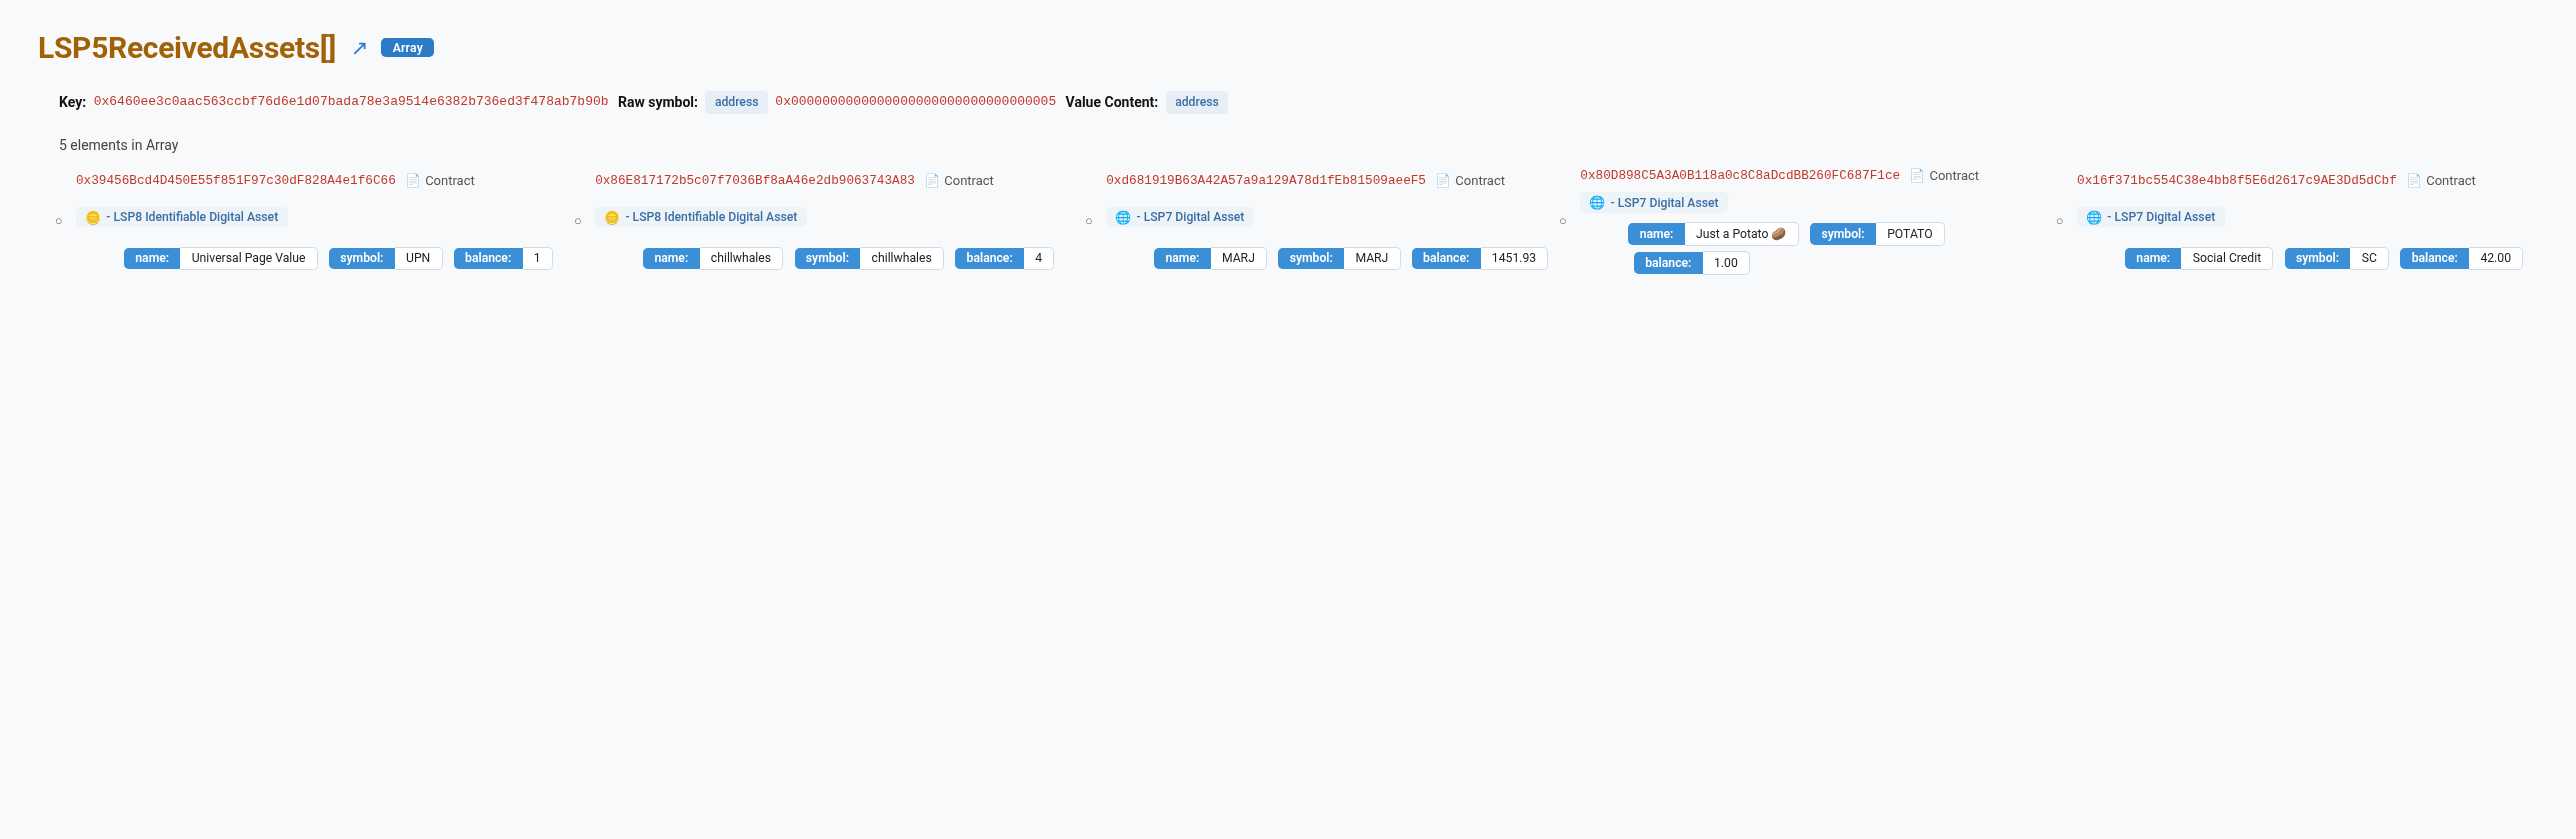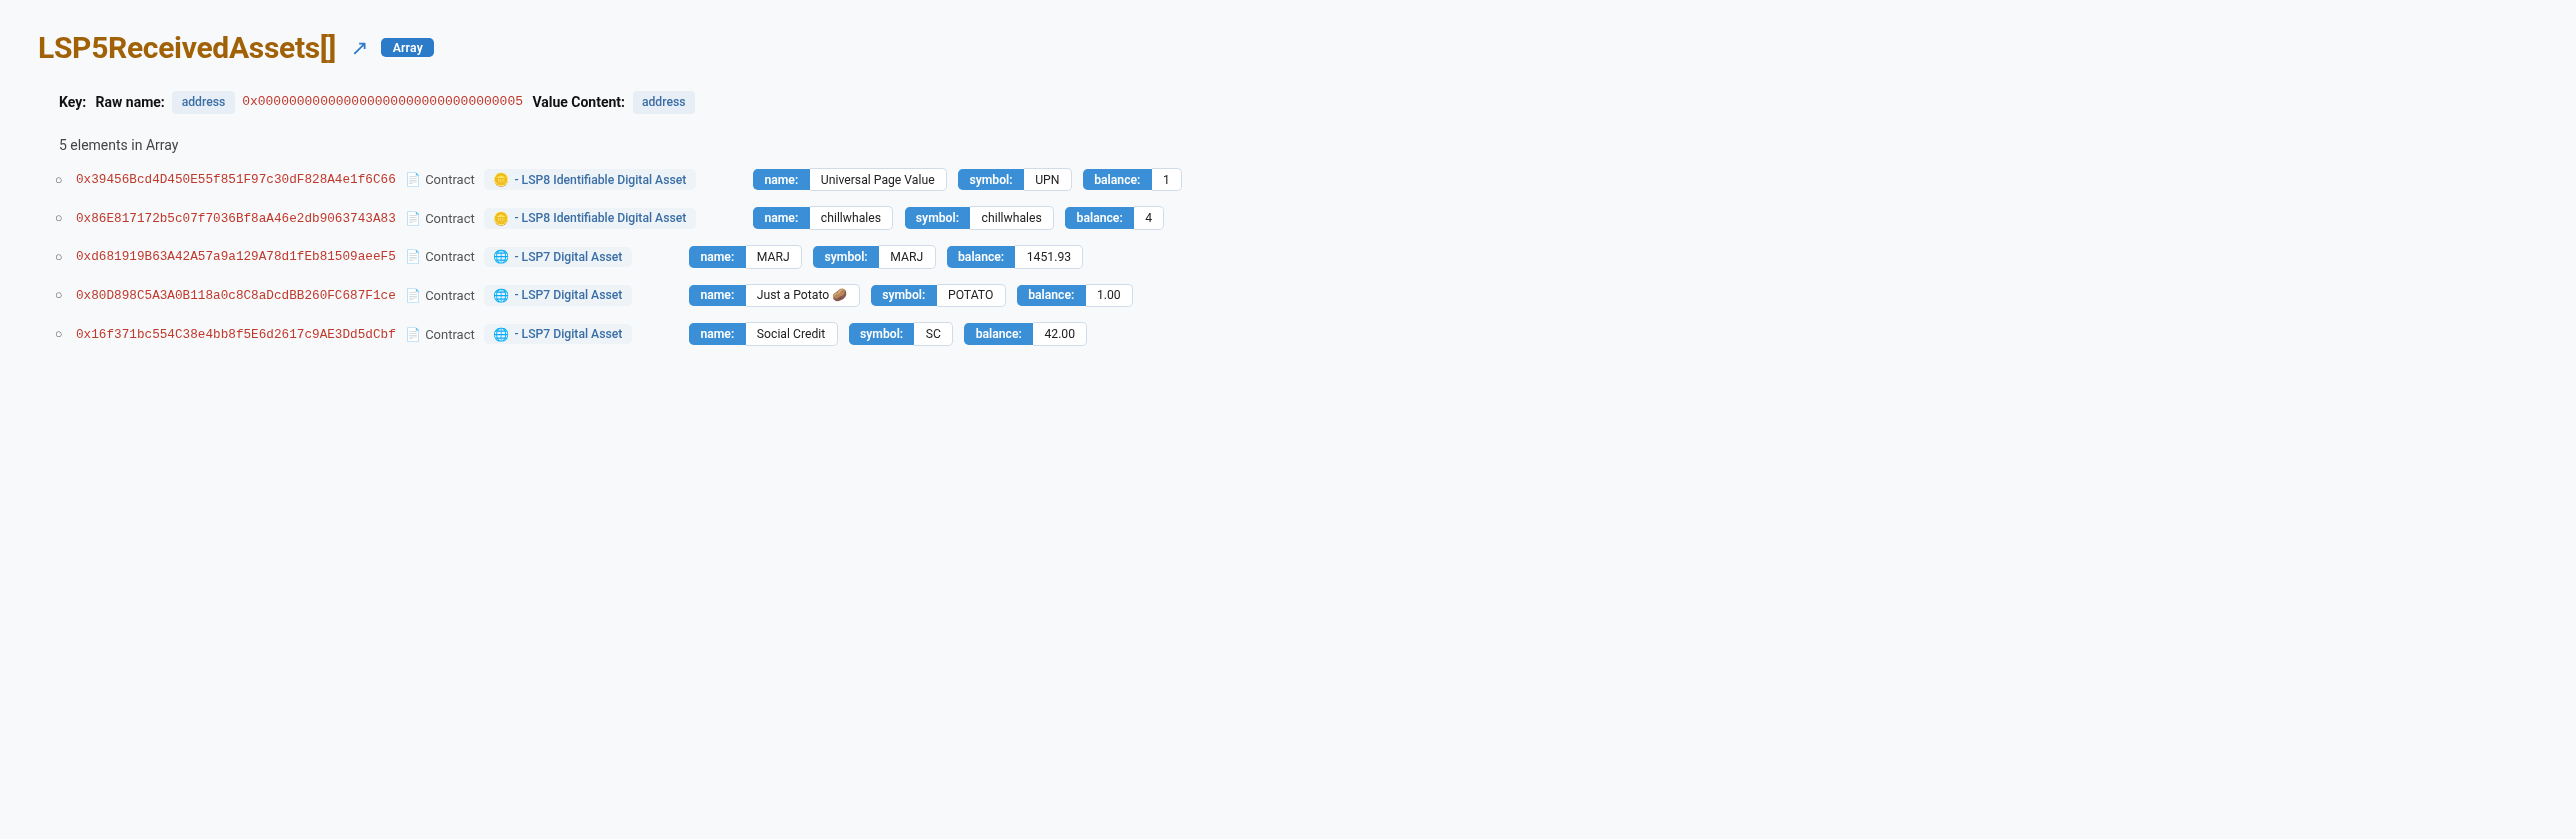--- a/index.html
+++ b/index.html
@@ -78,21 +78,20 @@
     .elements-count {
       color: #444;
       font-size: 14px;
       margin-bottom: 15px;
       padding-left: 21px;
     }
     .asset-list {
       list-style: none;
       padding-left: 38px;
       display: flex;
-      flex-direction: column;
       gap: 15px;
     }
     .asset-row {
       display: flex;
       align-items: center;
       gap: 9.4px;
       flex-wrap: wrap;
       position: relative;
     }
     .asset-row::before {
@@ -175,23 +174,24 @@
 
 <div class="page-header">
   <span class="page-title">LSP5ReceivedAssets[]</span>
   <span class="arrow-icon">↗</span>
   <span class="badge-array">Array</span>
 </div>
 
 <ul class="meta-list">
   <li>
     <span class="meta-label">Key:</span>
+    <span class="hex-red">0x6460ee3c0aac563ccbf76d6e1d07bada78e3a9514e6382b736ed3f478ab7b90b</span>
   </li>
   <li>
-    <span class="meta-label">Raw name:</span>
+    <span class="meta-label">Raw symbol:</span>
     <span class="tag-pill">address</span>
     <span class="hex-red">0x0000000000000000000000000000000005</span>
   </li>
   <li>
     <span class="meta-label">Value Content:</span>
     <span class="tag-pill">address</span>
   </li>
 </ul>
 
 <div class="decoded-section">

